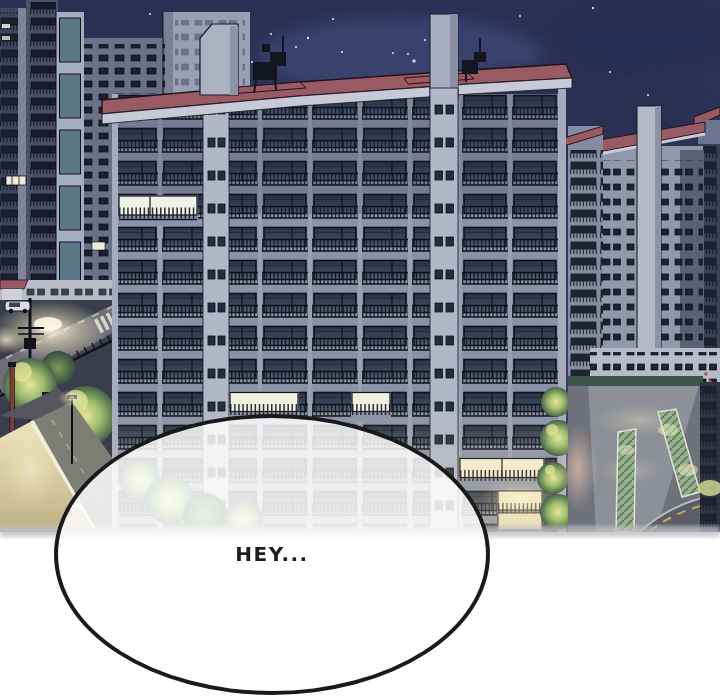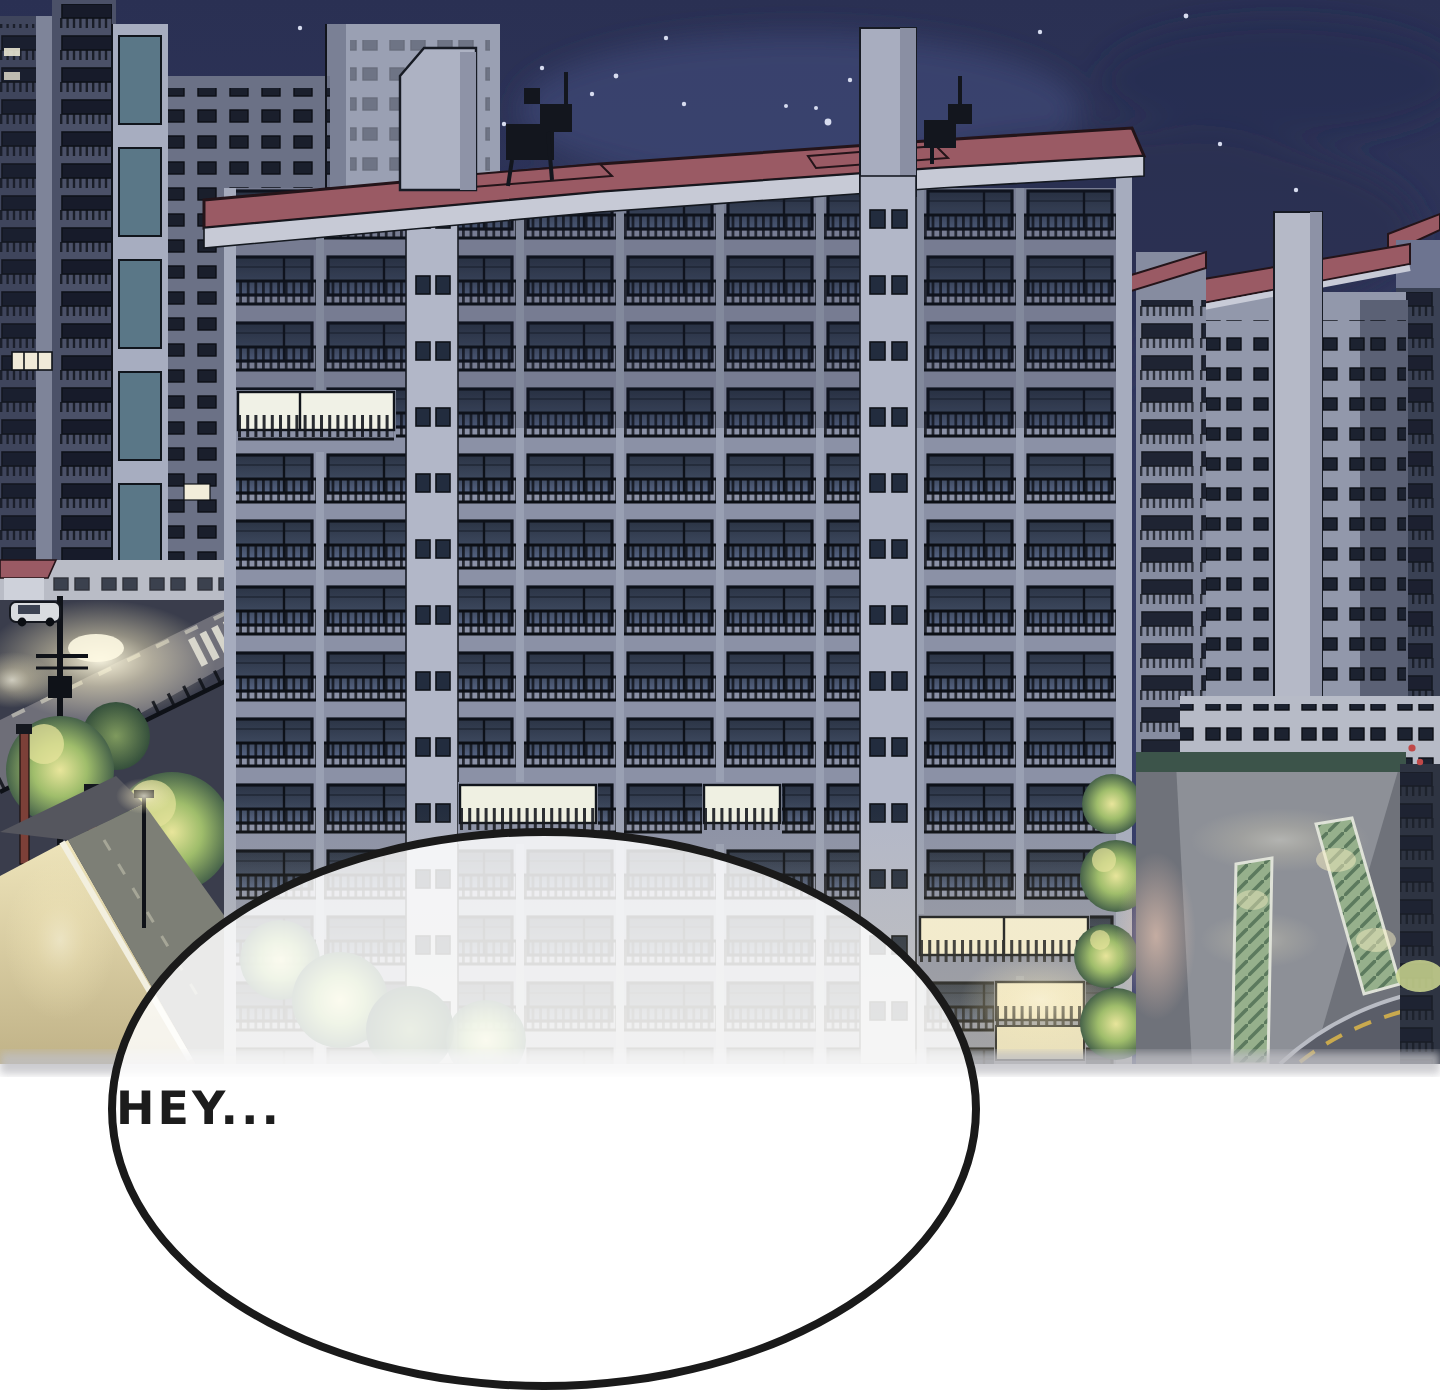--- a/index.html
+++ b/index.html
@@ -3,22 +3,22 @@
 <meta charset="utf-8">
 <style>
   html,body{margin:0;padding:0;}
   body{width:720px;height:700px;overflow:hidden;background:var(--page-bg,#ffffff);
        font-family:"Liberation Sans", sans-serif;}
   .stage{position:relative;width:720px;height:700px;}
   .stage svg{position:absolute;left:0;top:0;}
   .bubble{position:absolute;left:54px;top:414px;width:436px;height:281px;
           box-sizing:border-box;border:4px solid var(--bubble-border,#1a1a1a);
           border-radius:50%;background:var(--bubble-overlay,rgba(255,255,255,.84));}
-  .bubble-text{position:absolute;left:0;right:0;top:124px;text-align:left;
-               color:var(--ink,#1c1c1c);font-weight:700;font-size:23px;
+  .bubble-text{position:absolute;left:0;right:0;top:124px;text-align:center;
+               color:var(--ink,#1c1c1c);font-weight:700;font-size:20px;
                letter-spacing:1.5px;font-family:"DejaVu Sans","Liberation Sans",sans-serif;}
 </style>
 </head>
 <body>
 
 <div class="stage" aria-label="Night scene of a high-rise apartment complex with lit windows, street lamps, trees and roads; a large white speech bubble at the bottom">
 
 <svg width="720" height="700" viewBox="0 0 720 700">
   <defs>
     <clipPath id="panelClip">

